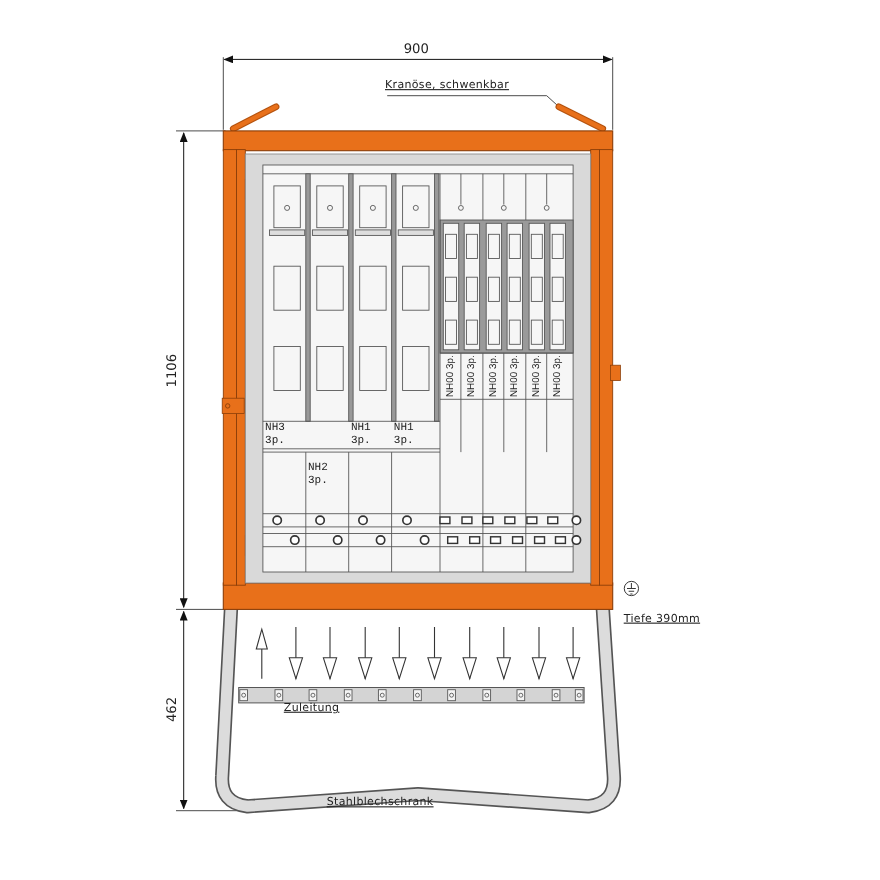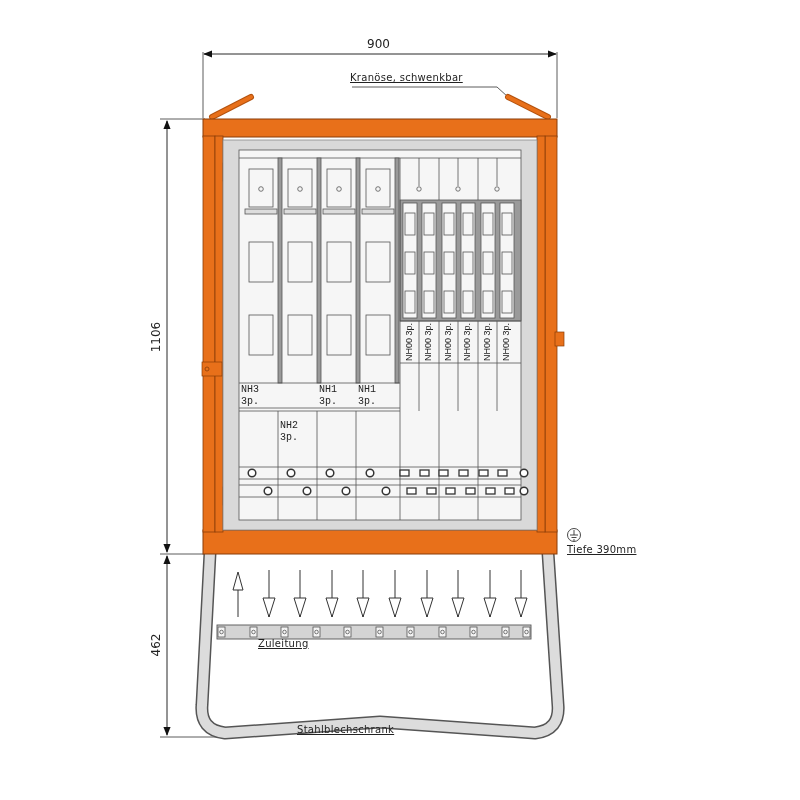--- a/index.html
+++ b/index.html
@@ -263,21 +263,21 @@
     <line x1="570" y1="535" x2="578" y2="535"></line>
     <line x1="571.5" y1="537.5" x2="576.5" y2="537.5"></line>
     <line x1="573" y1="540" x2="575" y2="540"></line>
   </g>
 </svg>
 
 <div class="lbl dim" style="left:367px;top:37px;">900</div>
 <div class="lbl note" style="left:350px;top:72px;">Kranöse, schwenkbar</div>
 <div class="lbl dim vert" style="left:136px;top:330px;width:40px;text-align:center;">1106</div>
 <div class="lbl dim vert" style="left:140px;top:638px;width:32px;text-align:center;">462</div>
-<div class="lbl note" style="left:567px;top:544px;">Tiefe 390mm</div>
+<div class="lbl note" style="left:567px;top:557px;">Tiefe 390mm</div>
 <div class="lbl note" style="left:258px;top:638px;">Zuleitung</div>
 <div class="lbl note" style="left:297px;top:724px;">Stahlblechschrank</div>
 
 <div class="fuse-lbl" style="left:241px;top:384px;">
   <div>NH3</div>
   <div>3p.</div>
 </div>
 <div class="fuse-lbl" style="left:280px;top:384px;margin-top:36px;">
   <div>NH2</div>
   <div>3p.</div>

